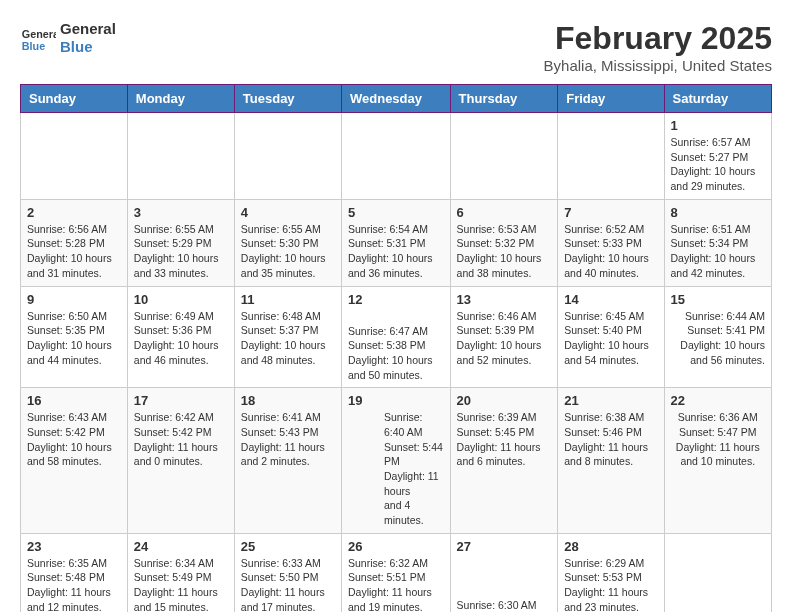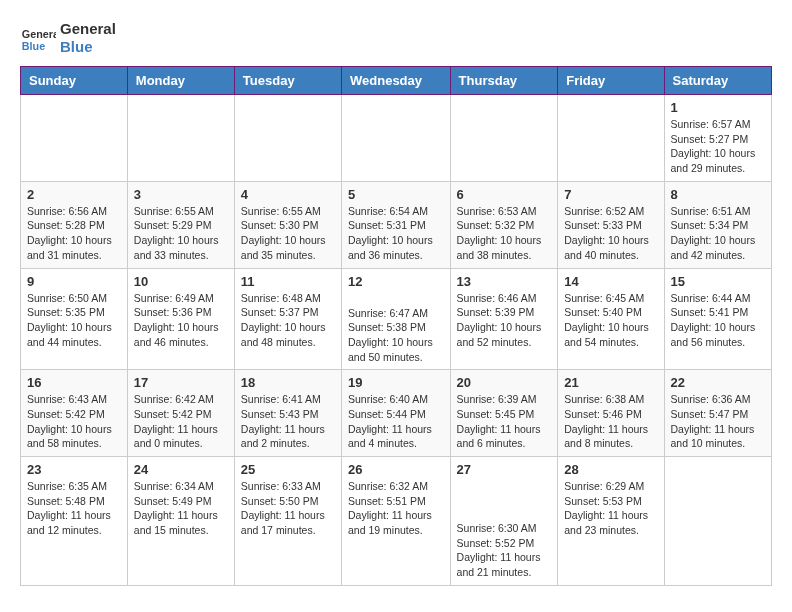--- a/index.html
+++ b/index.html
@@ -87,20 +87,24 @@
       <text x="2" y="20" font-size="12" font-weight="bold" fill="#333">General</text>
       <text x="2" y="33" font-size="12" font-weight="bold" fill="#3d7ebf">Blue</text>
       <polygon points="30,5 38,15 34,10" fill="#3d7ebf"></polygon>
       <polygon points="34,8 40,18 37,13" fill="#3d7ebf"></polygon>
     </svg>
     <div>
       <div style="font-size:15px;font-weight:bold;color:#333;line-height:1.2;">General</div>
       <div style="font-size:15px;font-weight:bold;color:#3d7ebf;line-height:1.2;">Blue</div>
     </div>
   </div>
+  <div class="title-area">
+    <div class="month-title">February 2025</div>
+    <div class="location">Byhalia, Mississippi, United States</div>
+  </div>
 </div>
 
 <table class="calendar">
   <thead>
     <tr>
     <th>Sunday</th>
         <th>Monday</th>
         <th>Tuesday</th>
         <th>Wednesday</th>
         <th>Thursday</th>
@@ -213,21 +217,21 @@
         </td>
         <td>
           <span class="day-number">14</span>
           <div class="day-info" style="white-space: pre-line;">Sunrise: 6:45 AM
 Sunset: 5:40 PM
 Daylight: 10 hours
 and 54 minutes.</div>
         </td>
         <td>
           <span class="day-number">15</span>
-          <div class="day-info" style="white-space: pre-line;">Sunrise: 6:44 AM
+          <div class="day-info" style="white-space: pre-line; text-align: right;">Sunrise: 6:44 AM
 Sunset: 5:41 PM
 Daylight: 10 hours
 and 56 minutes.</div>
         </td>
       </tr>
       <tr>
         <td>
           <span class="day-number">16</span>
           <div class="day-info" style="white-space: pre-line;">Sunrise: 6:43 AM
 Sunset: 5:42 PM
@@ -243,42 +247,42 @@
         </td>
         <td>
           <span class="day-number">18</span>
           <div class="day-info" style="white-space: pre-line;">Sunrise: 6:41 AM
 Sunset: 5:43 PM
 Daylight: 11 hours
 and 2 minutes.</div>
         </td>
         <td>
           <span class="day-number">19</span>
-          <div class="day-info" style="white-space: pre-line;">Sunrise: 6:40 AM
+          <div class="day-info" style="white-space: pre-line; margin-left: 36px;">Sunrise: 6:40 AM
 Sunset: 5:44 PM
 Daylight: 11 hours
 and 4 minutes.</div>
         </td>
         <td>
           <span class="day-number">20</span>
           <div class="day-info" style="white-space: pre-line;">Sunrise: 6:39 AM
 Sunset: 5:45 PM
 Daylight: 11 hours
 and 6 minutes.</div>
         </td>
         <td>
           <span class="day-number">21</span>
           <div class="day-info" style="white-space: pre-line;">Sunrise: 6:38 AM
 Sunset: 5:46 PM
 Daylight: 11 hours
 and 8 minutes.</div>
         </td>
         <td>
           <span class="day-number">22</span>
-          <div class="day-info" style="white-space: pre-line;">Sunrise: 6:36 AM
+          <div class="day-info" style="white-space: pre-line; text-align: center;">Sunrise: 6:36 AM
 Sunset: 5:47 PM
 Daylight: 11 hours
 and 10 minutes.</div>
         </td>
       </tr>
       <tr>
         <td>
           <span class="day-number">23</span>
           <div class="day-info" style="white-space: pre-line;">Sunrise: 6:35 AM
 Sunset: 5:48 PM

